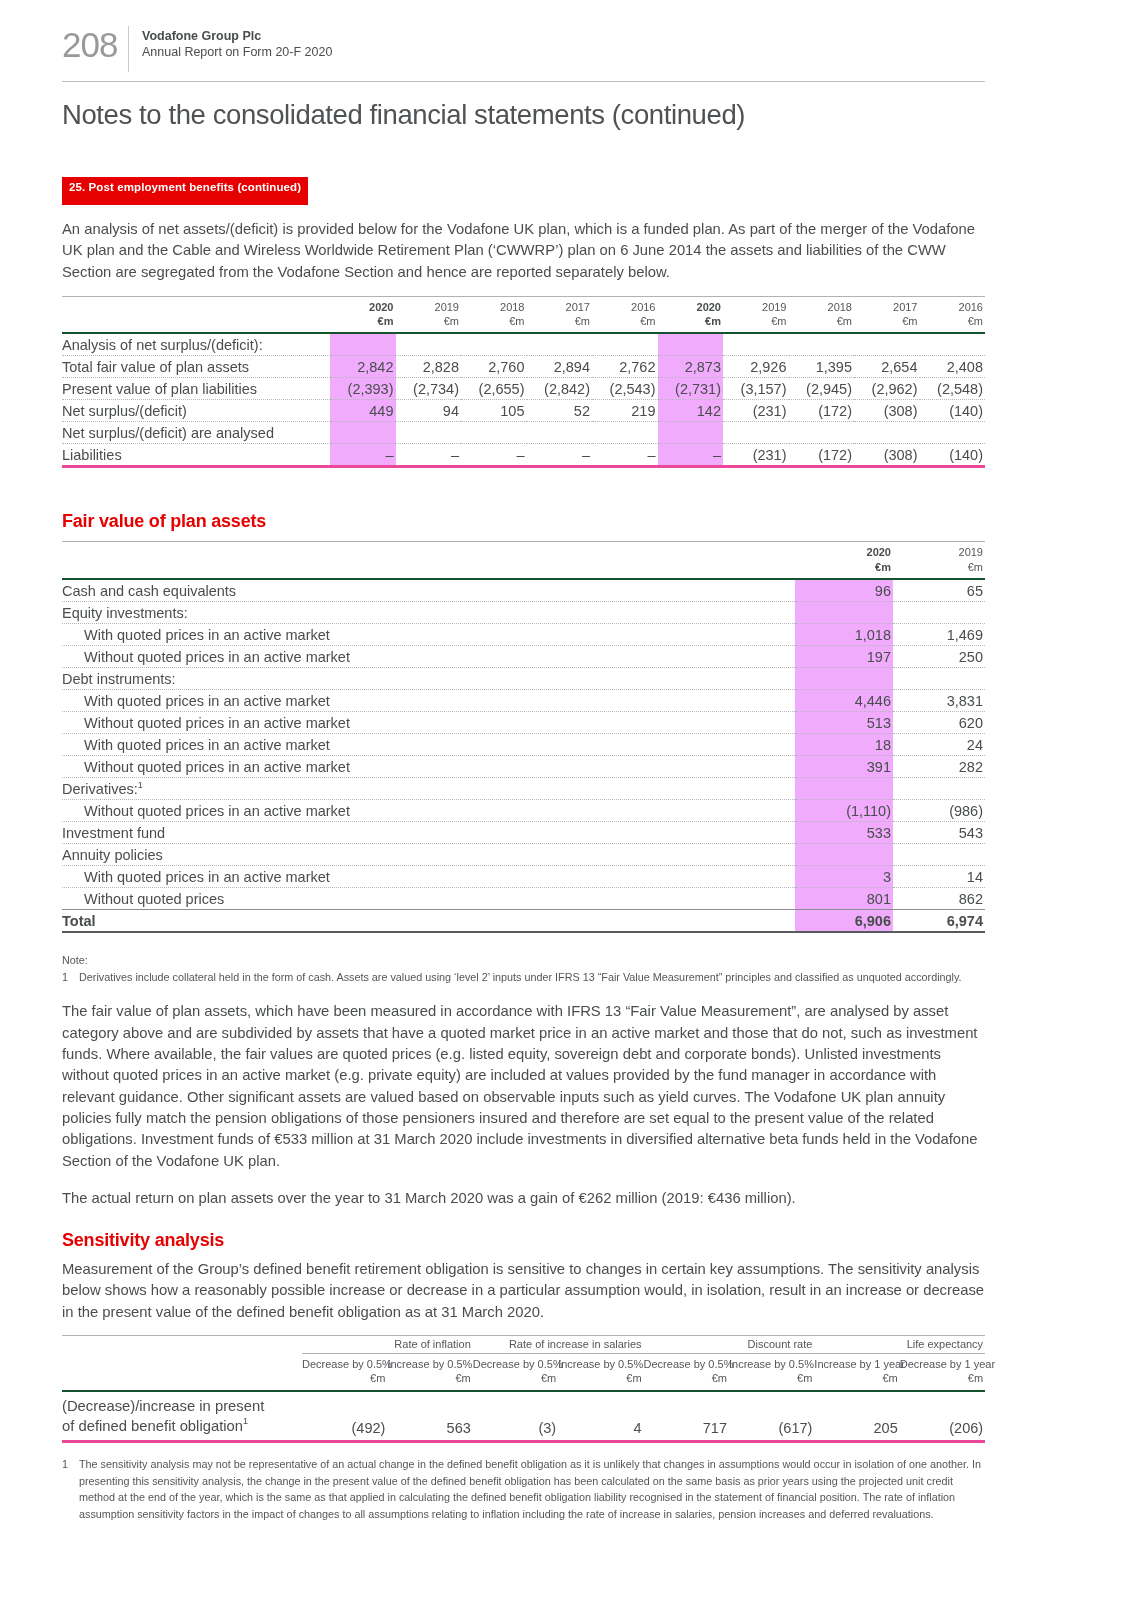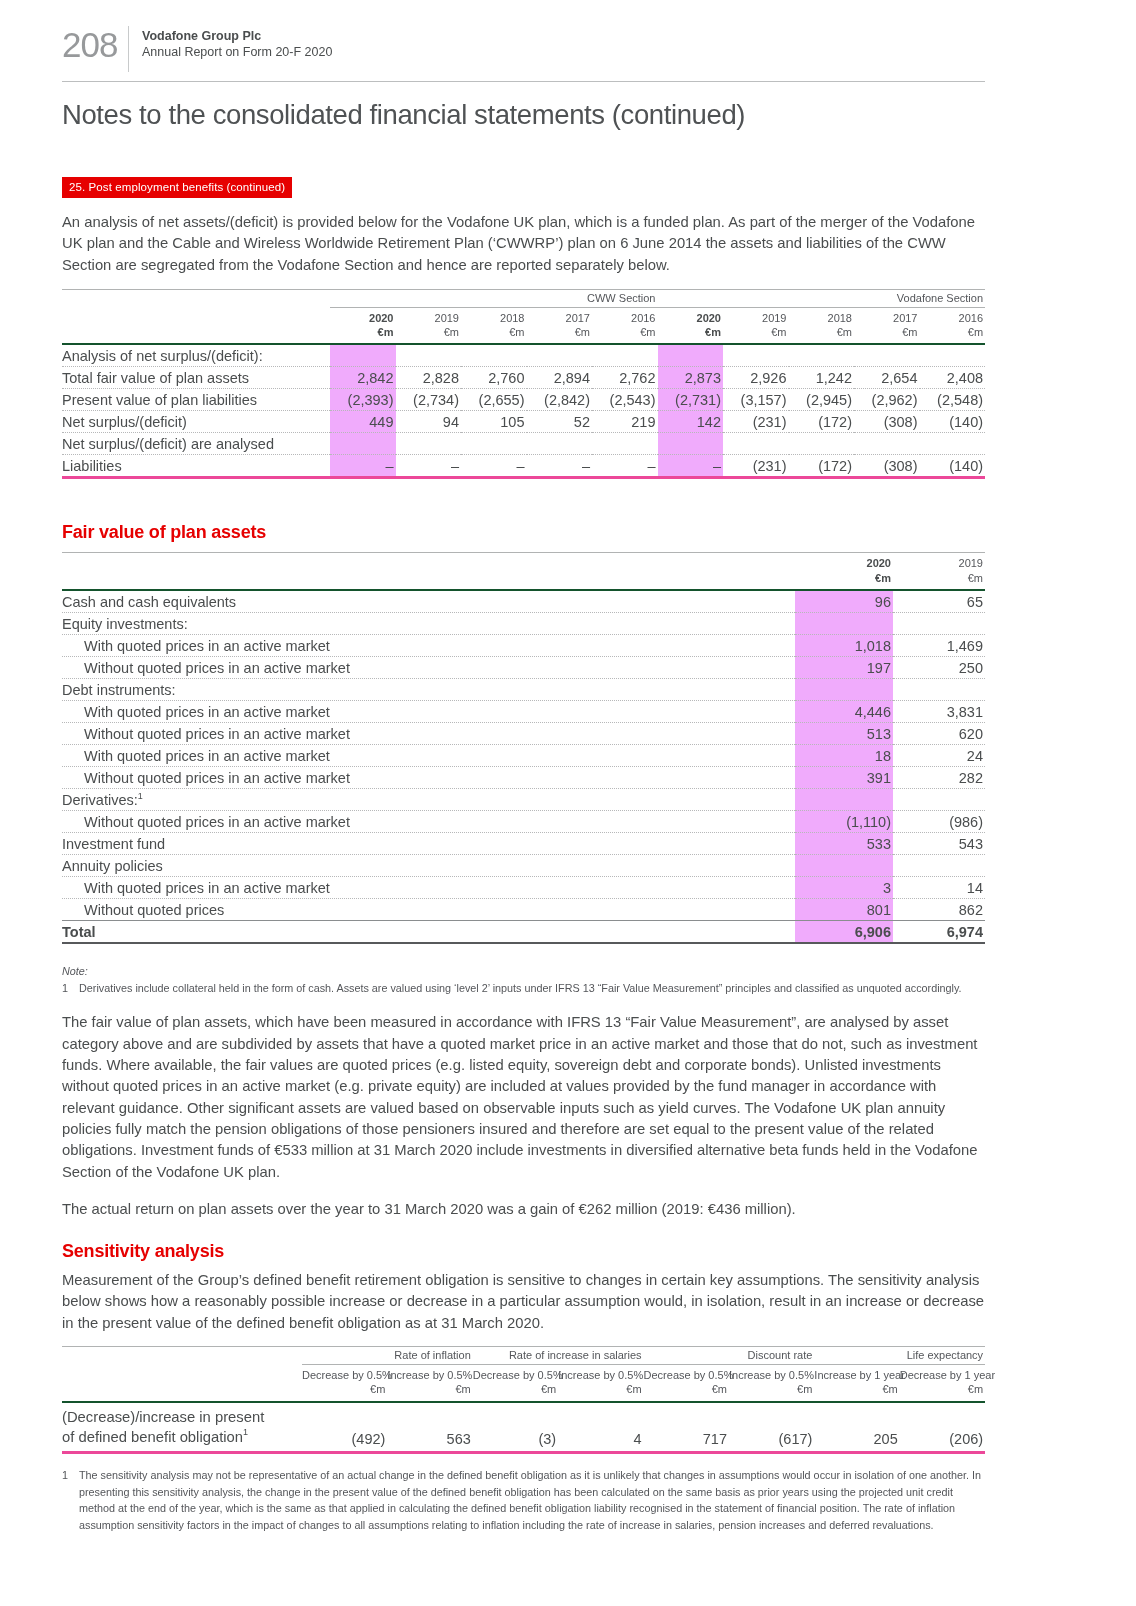--- a/index.html
+++ b/index.html
@@ -17,21 +17,21 @@
   .hdr-divider { width:1px; background:#c8cacb; height:46px; margin-right:13px; }
   .hdr-meta { padding-top:3px; }
   .company { font-size:12.5px; font-weight:bold; color:#4a4d4e; }
   .report { font-size:12.5px; color:#4a4d4e; margin-top:2px; }
   .hdr-rule { border:none; border-top:1px solid #bcbebf; margin-top:9px; }
 
   h1.title { font-size:27.5px; font-weight:400; color:#4f5254; letter-spacing:-0.4px; margin-top:17px; }
 
   .badge {
     display:inline-block; margin-top:46px; background:#e60000; color:#ffffff;
-    font-size:11.5px; font-weight:normal; padding:4px 7px 5px; letter-spacing:0.1px;
+    font-size:11.5px; font-weight:bold; padding:4px 7px 12px; letter-spacing:0.1px;
   }
 
   p.body { font-size:14.8px; line-height:1.44; color:#4a4d4e; margin-top:14px; }
   p.body.mt { margin-top:16px; }
 
   
   table { border-collapse:collapse; width:100%; table-layout:fixed; }
   table { border-top:1px solid #b1b3b3; }
   td { font-size:14.5px; color:#4a4d4e; vertical-align:bottom; }
   td.num { text-align:right; padding:2.5px 2px 2.5px 0; }
@@ -56,21 +56,21 @@
 
   
   h2.redhead { color:#e60000; font-size:18px; font-weight:bold; letter-spacing:-0.2px; }
   .fv-head { margin-top:43px; }
   .tbl2 { margin-top:9px; }
   .tbl2 tr.total td { font-weight:bold; border-top:1px solid #8a8d8f; border-bottom:2px solid #57595b; }
 
   sup { font-size:9px; vertical-align:top; position:relative; top:-1px; }
 
   .note-block { margin-top:19px; font-size:10.8px; line-height:1.5; color:#54565a; }
-  .note-label { margin-bottom:1px;font-style:italic; }
+  .note-label { margin-bottom:1px; }
   .fn { display:flex; }
   .fn-num { width:17px; flex:none; }
   .fn-text { flex:1; }
 
   
   .sens-head { margin-top:21px; }
   .tbl3 { margin-top:12px; }
   .tbl3 td.yearhead { white-space:nowrap; }
   .tbl3 tbody td { border-bottom:1px solid #8a8d8f; }
   .tbl3 .rowlabel { font-size:14.8px; line-height:1.4; padding:4px 0 3px; }
@@ -98,25 +98,20 @@
     <div class="badge">25. Post employment benefits (continued)</div>
 
     <p class="body">An analysis of net assets/(deficit) is provided below for the Vodafone UK plan, which is a funded plan. As part of the merger of the Vodafone UK plan and the Cable and Wireless Worldwide Retirement Plan (‘CWWRP’) plan on 6 June 2014 the assets and liabilities of the CWW Section are segregated from the Vodafone Section and hence are reported separately below.</p>
 
     <table class="tbl1">
       <colgroup>
         <col style="width:268px">
         <col span="10" style="width:65.5px">
       </colgroup>
       <thead id="t1-head">
-          <tr>
-            <td class="spacer"></td>
-            <td class="section-label" colspan="5">CWW Section</td>
-            <td class="section-label" colspan="5">Vodafone Section</td>
-          </tr>
           <tr class="year-row">
             <td></td>
             <td class="yearhead num bold2020">
               <div>2020</div>
               <div class="unit">€m</div>
             </td>
             <td class="yearhead num">
               <div>2019</div>
               <div class="unit">€m</div>
             </td>
@@ -170,21 +165,21 @@
           </tr>
           <tr>
             <td class="lbl">Total fair value of plan assets</td>
             <td class="num shade">2,842</td>
             <td class="num">2,828</td>
             <td class="num">2,760</td>
             <td class="num">2,894</td>
             <td class="num">2,762</td>
             <td class="num shade">2,873</td>
             <td class="num">2,926</td>
-            <td class="num">1,242</td>
+            <td class="num">1,395</td>
             <td class="num">2,654</td>
             <td class="num">2,408</td>
           </tr>
           <tr>
             <td class="lbl">Present value of plan liabilities</td>
             <td class="num shade">(2,393)</td>
             <td class="num">(2,734)</td>
             <td class="num">(2,655)</td>
             <td class="num">(2,842)</td>
             <td class="num">(2,543)</td>

